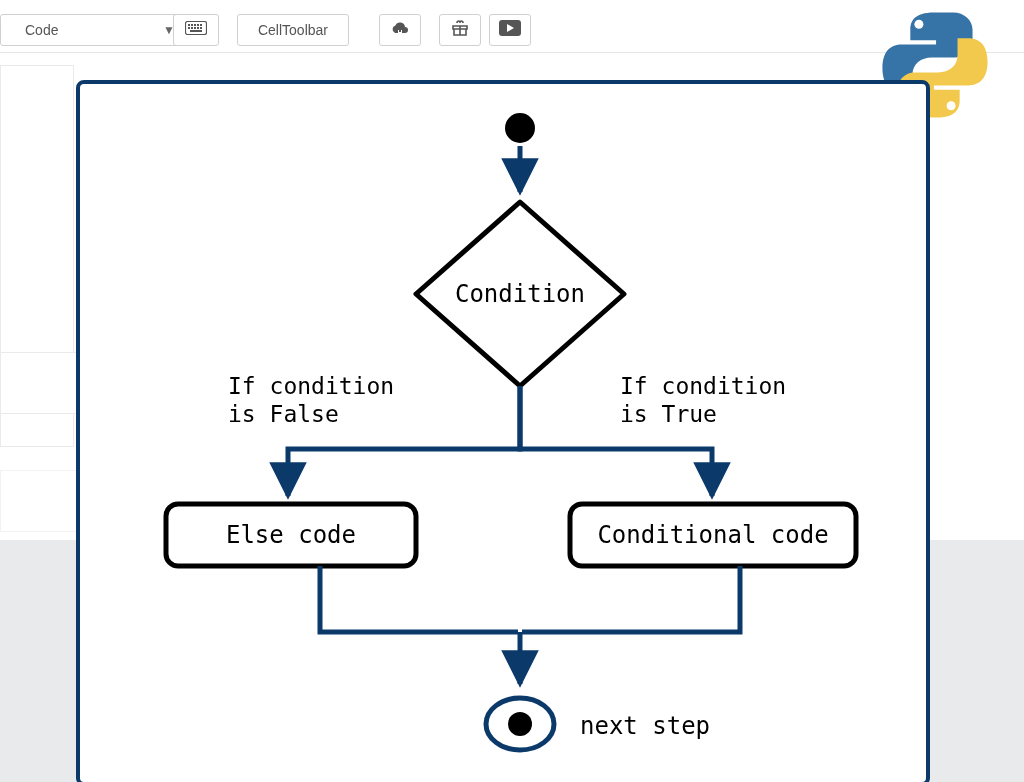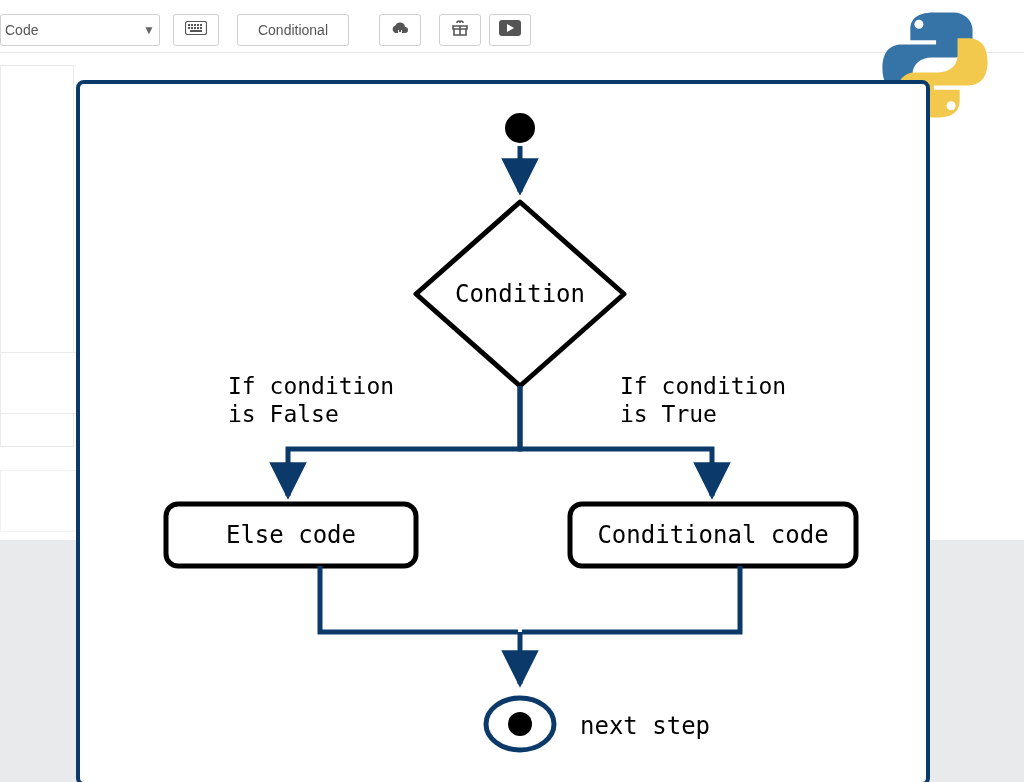--- a/index.html
+++ b/index.html
@@ -1,19 +1,19 @@
 <!DOCTYPE html>
 <html><head>
 <meta charset="utf-8">
 <style>
   html,body{margin:0;padding:0;background:#f5f6f7;font-family:Helvetica,Arial,sans-serif;}
   .stage{position:relative;width:1024px;height:782px;background:#ffffff;overflow:hidden;}
   
   .toolbar{position:absolute;left:0;top:0;width:1024px;height:52px;background:#ffffff;border-bottom:1px solid #e6e6e6;}
-  .sel{position:absolute;left:0;top:14px;width:150px;height:30px;border:1px solid #d0d0d0;border-radius:3px;background:#ffffff;display:flex;align-items:center;padding:0 4px;font-size:14px;color:#555;}
+  .sel{position:absolute;left:0;top:14px;width:150px;height:30px;border:1px solid #d0d0d0;border-radius:3px;background:#ffffff;display:flex;align-items:center;padding:0 24px;font-size:14px;color:#555;}
   .sel .caret{margin-left:auto;color:#666;font-size:12px;}
   .btn{position:absolute;top:14px;height:30px;border:1px solid #d0d0d0;border-radius:3px;background:#ffffff;display:flex;align-items:center;justify-content:center;color:#555;}
   .btn.kb{left:173px;width:44px;}
   .btn.ct{left:237px;width:110px;font-size:14px;}
   .btn.cloud{left:379px;width:40px;}
   .btn.gift{left:439px;width:40px;}
   .btn.yt{left:489px;width:40px;}
   
   .cell-a{position:absolute;left:0;top:65px;width:72px;height:380px;background:#ffffff;border:1px solid #eaeaea;}
   .cell-b{position:absolute;left:0;top:352px;width:840px;height:60px;background:#ffffff;border:1px solid #eaeaea;}
@@ -49,21 +49,21 @@
               <rect x="6" y="6" width="2" height="2"></rect>
               <rect x="9" y="6" width="2" height="2"></rect>
               <rect x="12" y="6" width="2" height="2"></rect>
               <rect x="15" y="6" width="2" height="2"></rect>
             <rect x="5" y="9" width="12" height="2"></rect>
           </g>
         </svg>
       </span>
     </div>
     <div class="btn ct">
-      <span>Conditional</span>
+      <span>CellToolbar</span>
     </div>
     <div class="btn cloud">
       <span>
         <svg width="20" height="16" viewBox="0 0 20 16">
             <path fill="#555" d="M15 7a5 5 0 0 0-9.6-1.5A4 4 0 0 0 5 13h3V10h4v3h3a3 3 0 0 0 0-6z"></path>
             <path fill="#555" d="M10 6l-3 3h2v3h2v-3h2z"></path>
           </svg>
       </span>
     </div>
     <div class="btn gift">

